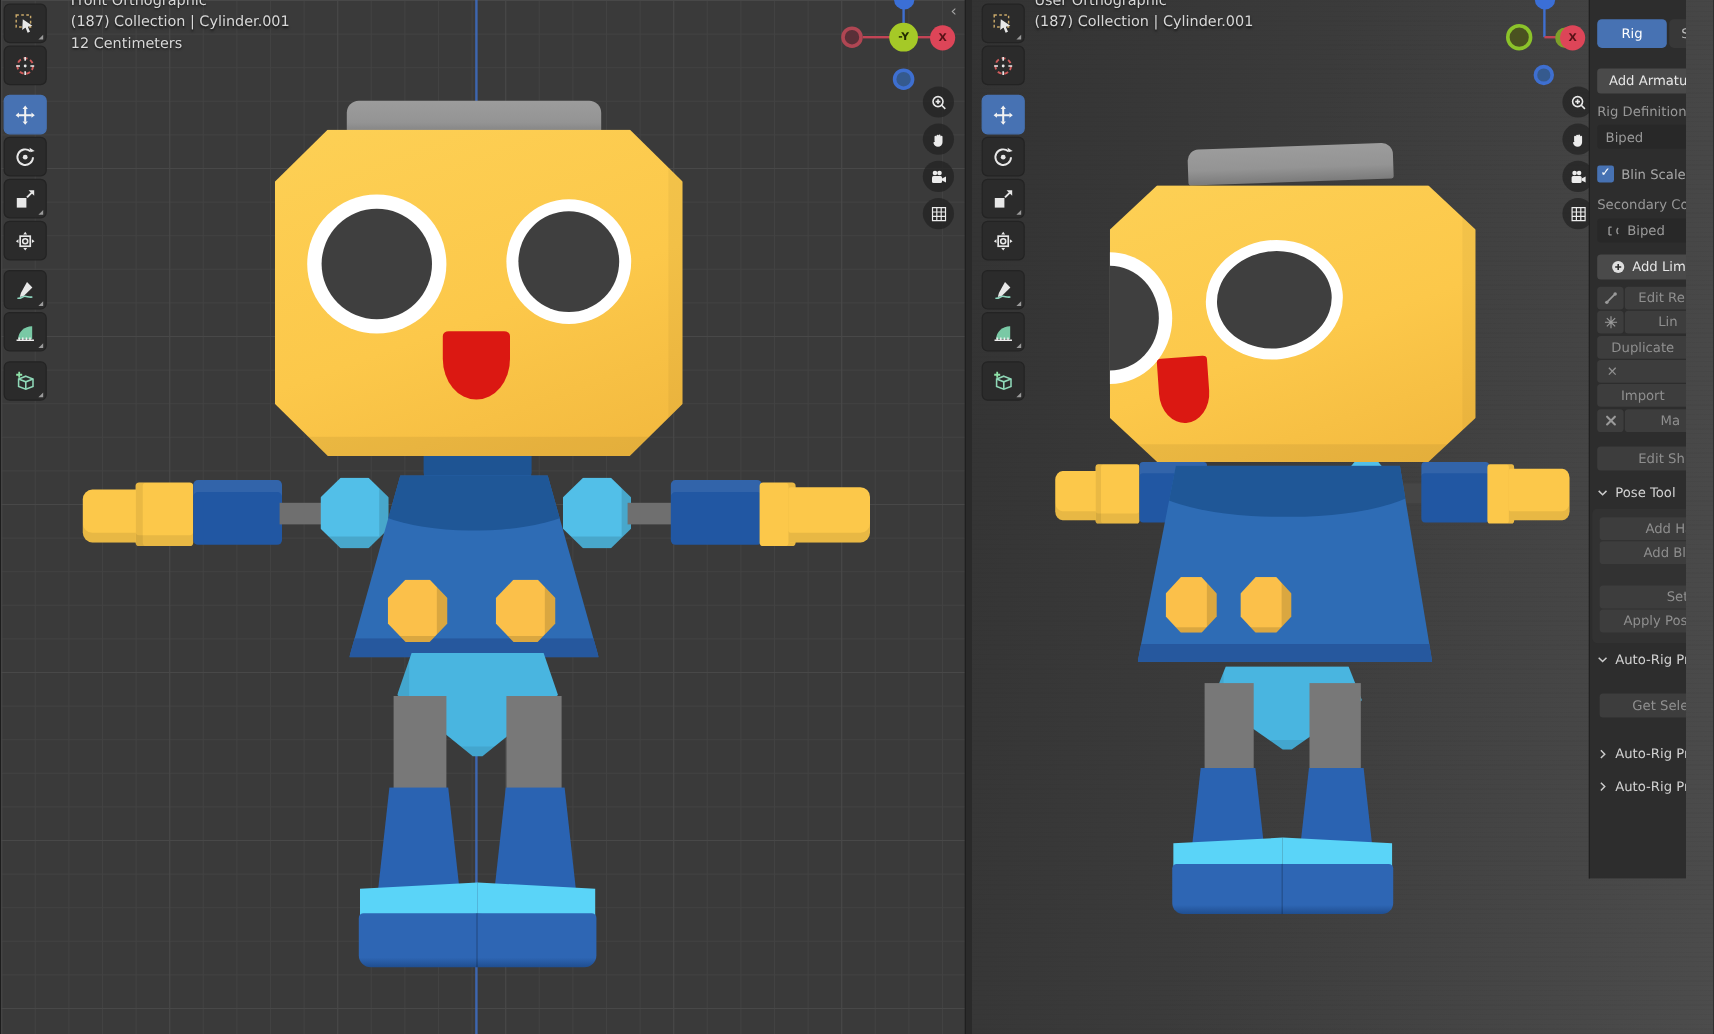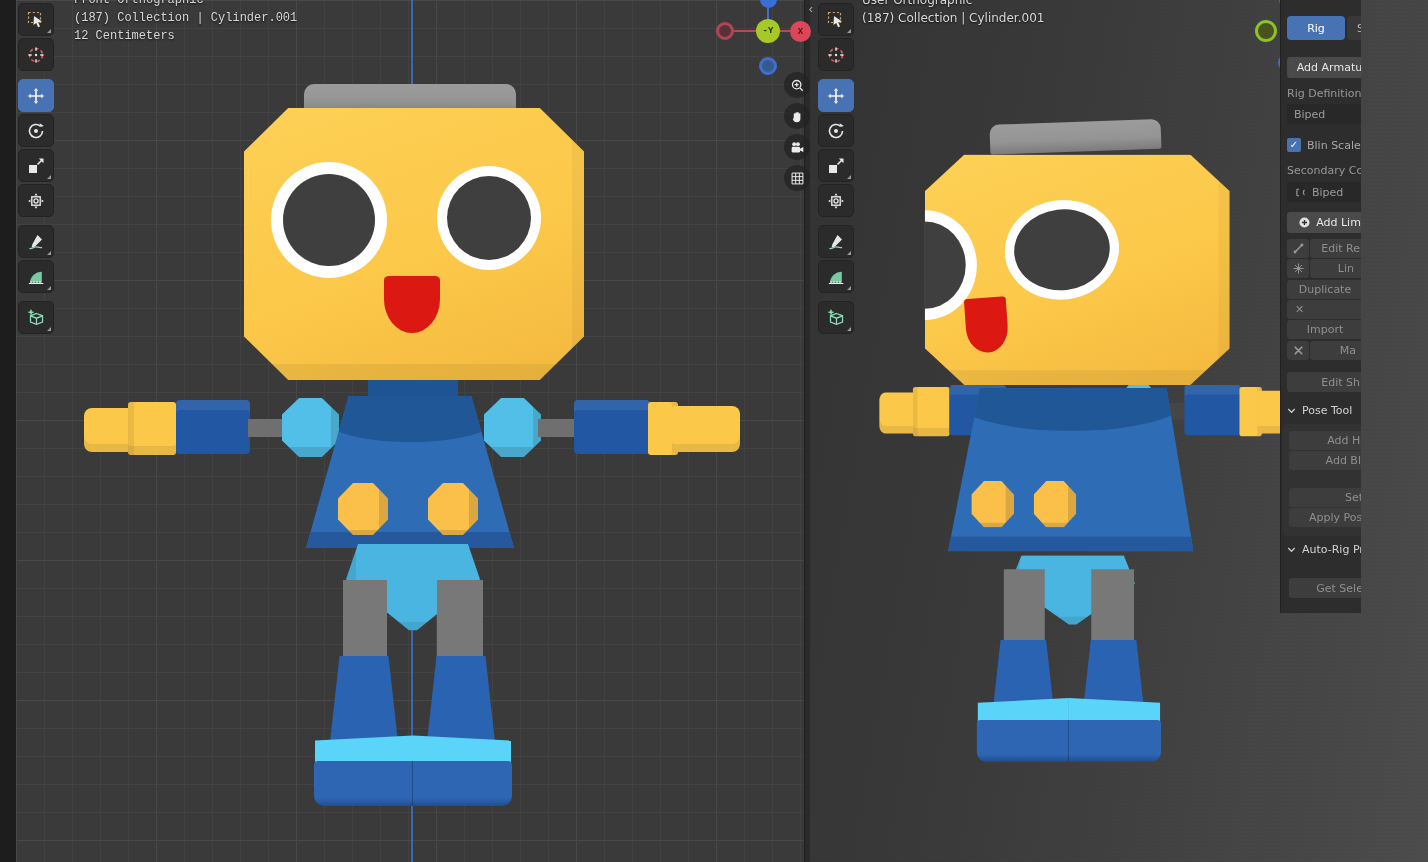--- a/index.html
+++ b/index.html
@@ -1,27 +1,27 @@
 <!DOCTYPE html>
 <html style="--accent-blue: #4772b3; --vp-bg: #3a3a3a; --grid-minor: #424242; --grid-major: #484848; --panel-bg: #2d2d2d; --btn-bg: #4a4a4a; --btn-dark: #3d3d3d; --text-light: #d8d8d8; --text-dim: #989898; --axis-x: #dd4558; --axis-y: #a5c927; --axis-z: #3f6fd0; --robot-yellow: #fcc84a; --robot-cap: #949494; --robot-red: #db1812; --robot-pupil: #3f3f3f; --robot-white: #ffffff; --robot-blue: #2e6cb5; --robot-blue-mid: #2e66b4; --robot-blue-dark: #1f5797; --robot-blue-deep: #1e5493; --robot-blue-arm: #2157a3; --robot-cyan: #52bfe8; --robot-cyan-deep: #49b5e0; --robot-cyan-bright: #5ad4f8; --robot-gray: #787878; --robot-rod: #6f6f6f;"><head>
 <meta charset="utf-8">
 <style>
   html,body{margin:0;padding:0;background:#1d1d1d;}
   #app{position:relative;width:1428px;height:862px;overflow:hidden;
        font-family:"DejaVu Sans","Liberation Sans",sans-serif;font-size:12px;
        color:var(--text-light);user-select:none;}
   
-  #vpA{position:absolute;left:16px;top:0;width:884px;height:862px;overflow:hidden;
+  #vpA{position:absolute;left:1px;top:0;width:884px;height:862px;overflow:hidden;
     background-color:var(--vp-bg);
     background-image:
       linear-gradient(var(--grid-major) 1px,transparent 1px),
       linear-gradient(90deg,var(--grid-major) 1px,transparent 1px),
       linear-gradient(var(--grid-minor) 1px,transparent 1px),
       linear-gradient(90deg,var(--grid-minor) 1px,transparent 1px);
-    background-size:140px 140px,140px 140px,28px 28px,28px 28px;font-family:Liberation Mono, monospace;}
+    background-size:140px 140px,140px 140px,28px 28px,28px 28px;}
   #divider{position:absolute;left:804px;top:0;width:6px;height:862px;background:#2a2a2a;
     border-left:1px solid #1f1f1f;border-right:1px solid #1f1f1f;}
   #vpB{position:absolute;left:810px;top:0;width:618px;height:862px;overflow:hidden;
     background:linear-gradient(100deg,#333333 0%,#3b3b3b 40%,#4c4c4c 100%);}
   #vpB::after{content:"";position:absolute;inset:0;pointer-events:none;
     background:repeating-linear-gradient(0deg,rgba(0,0,0,.05) 0 1px,transparent 1px 4px);opacity:.5;}
   .zline{position:absolute;left:395px;top:0;width:2px;height:862px;background:#3e6ec4;opacity:.85;}
   
   .vp-header{position:absolute;z-index:30;line-height:18px;color:var(--text-light);
     text-shadow:0 1px 2px rgba(0,0,0,.7);}
@@ -41,21 +41,21 @@
   .navcol{position:absolute;top:72px;z-index:40;}
   #vpA .navcol{left:768px;} #vpB .navcol{left:492px;}
   .navbtn{width:26px;height:26px;margin-bottom:5px;border-radius:50%;
     background:rgba(35,35,35,.75);display:flex;align-items:center;justify-content:center;}
   
   .gizmo{position:absolute;z-index:40;}
   .gz-ball{position:absolute;border-radius:50%;display:flex;align-items:center;justify-content:center;
     font-size:9px;font-weight:bold;}
   .gz-line{position:absolute;}
   
-  #sidebar{position:absolute;left:1280px;top:0;width:80px;height:613px;background:var(--panel-bg);
+  #sidebar{position:absolute;left:1324px;top:0;width:80px;height:732px;background:var(--panel-bg);
     border-left:1px solid #202020;overflow:hidden;z-index:60;font-size:11px;}
   #sidebar .btn{position:absolute;background:var(--btn-dark);border-radius:3px;color:#8f8f8f;
     display:flex;align-items:center;justify-content:center;height:19px;box-sizing:border-box;
     white-space:nowrap;}
   #sidebar .btn.lit{background:var(--btn-bg);color:#e6e6e6;}
   #sidebar .btn.rcut{justify-content:flex-end;}
   #sidebar .label{position:absolute;color:var(--text-dim);white-space:nowrap;}
   #sidebar .drop{position:absolute;background:#282828;border-radius:3px;height:20px;color:#9b9b9b;
     display:flex;align-items:center;padding-left:7px;box-sizing:border-box;white-space:nowrap;}
   .tab{position:absolute;top:16px;height:24px;border-radius:4px;display:flex;align-items:center;

